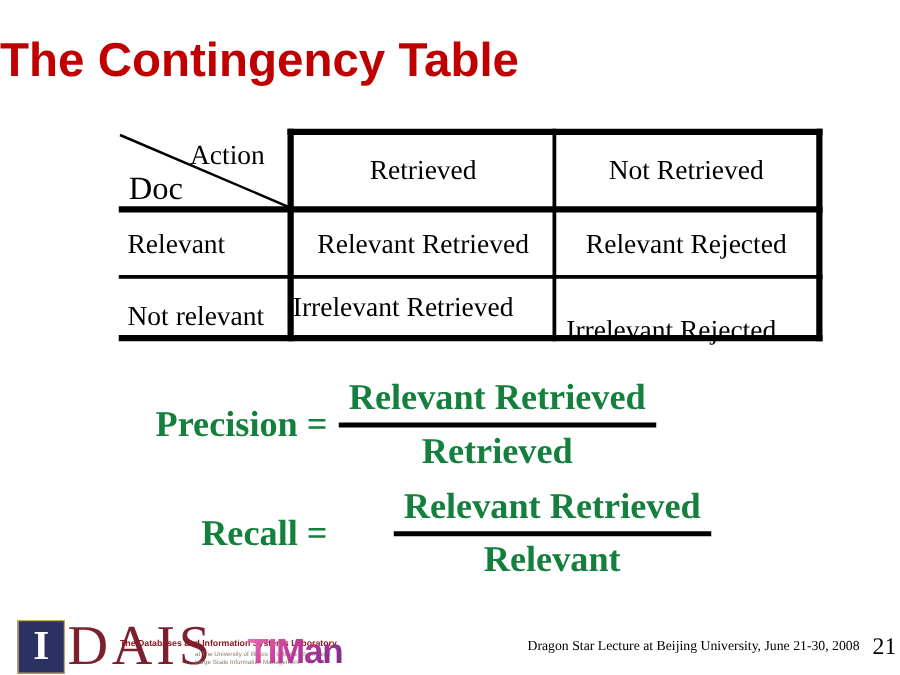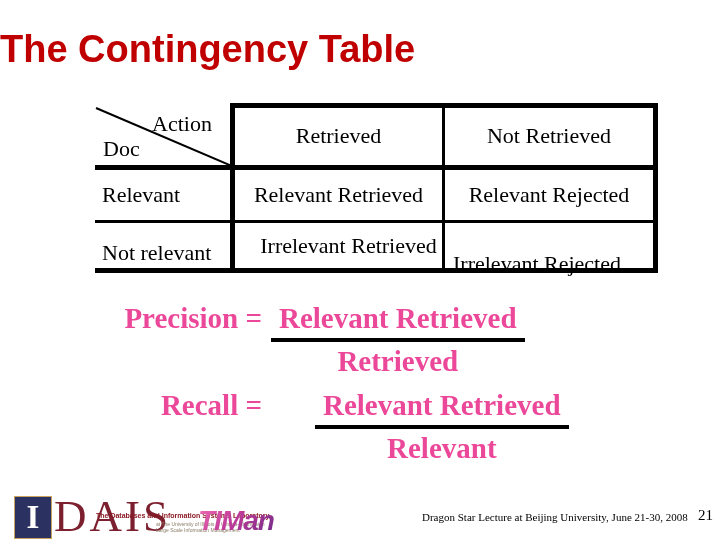--- a/index.html
+++ b/index.html
@@ -18,35 +18,35 @@
   .tline { position:absolute; background:#000; }
   .t-top   { left:135px; top:0; width:428px; height:5px; }
   .t-v1    { left:135px; top:0; width:5px; height:170px; }
   .t-v2    { left:347px; top:0; width:3px; height:170px; }
   .t-right { left:558px; top:0; width:5px; height:170px; }
   .t-h1    { left:0; top:62px;  width:563px; height:5px; }
   .t-h2    { left:0; top:117px; width:563px; height:3px; }
   .t-h3    { left:0; top:165px; width:563px; height:5px; }
   .corner-svg { position:absolute; left:0; top:0; }
   .corner-action { position:absolute; left:57px; top:8px;  font-size:22px; color:#000; }
-  .corner-doc    { position:absolute; left:8px;  top:33px; font-size:22px; color:#000;text-align:right; }
+  .corner-doc    { position:absolute; left:8px;  top:33px; font-size:26px; color:#000;text-align:right; }
   .cell { position:absolute; display:flex; align-items:center; justify-content:center;
           font-size:22px; color:#000; white-space:nowrap; }
   .cell.rowhead { justify-content:flex-start; }
   .hc2 { left:140px; top:4px; width:207px; height:58px; }
   .hc3 { left:350px; top:4px; width:208px; height:58px; }
   .r1c1 { left:7px;   top:67px; width:128px; height:50px; }
   .r1c2 { left:140px; top:67px; width:207px; height:50px; }
   .r1c3 { left:350px; top:67px; width:208px; height:50px; }
   .r2c1 { left:7px;   top:120px; width:130px; height:60px; }
-  .r2c2 { left:150px; top:120px; width:207px; height:45px; }
+  .r2c2 { left:124px; top:120px; width:207px; height:45px; }
   .r2c3 { left:350px; top:138px; width:184px; height:45px; }
   
-  .formula { position:absolute; display:flex; align-items:flex-start;
-             font-weight:bold; font-size:29px; color:#ec4899; }
+  .formula { position:absolute; display:flex; align-items:center;
+             font-weight:bold; font-size:29px; color:#15803d; }
   .f1 { left:110px; top:302px; }
   .f2 { left:110px; top:389px;gap:44px; }
   .flabel { width:152px; text-align:right; white-space:nowrap; }
   .frac { display:flex; flex-direction:column; align-items:center; margin-left:9px; }
   .frac .num { padding:0 8px 3px 8px; border-bottom:4px solid #000; white-space:nowrap; }
   .frac .den { padding-top:3px; white-space:nowrap; }
   
   .logo-i {
     position:absolute; left:14px; top:496px; width:36px; height:41px;
     background:#2b3160; border:1px solid #c9a25f;
@@ -61,27 +61,27 @@
   }
   .dais-line1 { position:absolute; left:42px; top:16px; font-family:"Liberation Sans", sans-serif;
                 font-size:7px; font-weight:bold; color:#8b1a24; white-space:nowrap; }
   .dais-line2 { position:absolute; left:102px; top:25px; font-family:"Liberation Sans", sans-serif;
                 font-size:5px; color:#8a7a66; white-space:nowrap; }
   .dais-line3 { position:absolute; left:102px; top:31px; font-family:"Liberation Sans", sans-serif;
                 font-size:5px; color:#8a7a66; white-space:nowrap; }
   .timan {
     position:absolute; left:198px; top:507px;
     font-family:"Liberation Sans", sans-serif; font-size:28px; font-weight:bold;
-    font-style:italic; letter-spacing:-1px; line-height:1;
+    letter-spacing:-1px; line-height:1;
     background:linear-gradient(135deg,#ee6fb4 0%, #c13a9a 45%, #6f2c86 100%);
     -webkit-background-clip:text; background-clip:text; color:transparent;
   }
   .copyright { position:absolute; left:283px; top:511px; font-size:12px; color:#000; white-space:nowrap; }
   .lecture   { position:absolute; left:397px; top:511px; font-size:11px; color:#000; white-space:nowrap;margin-left:25px; }
-  .pagenum   { position:absolute; left:698px; top:507px; font-size:15px; color:#000;text-align:right; }
+  .pagenum   { position:absolute; left:698px; top:507px; font-size:19px; color:#000;text-align:right; }
 </style>
 </head>
 <body>
 
 <div class="slide">
 
   <div class="title">The Contingency Table</div>
 
   <div class="ctable">
 

